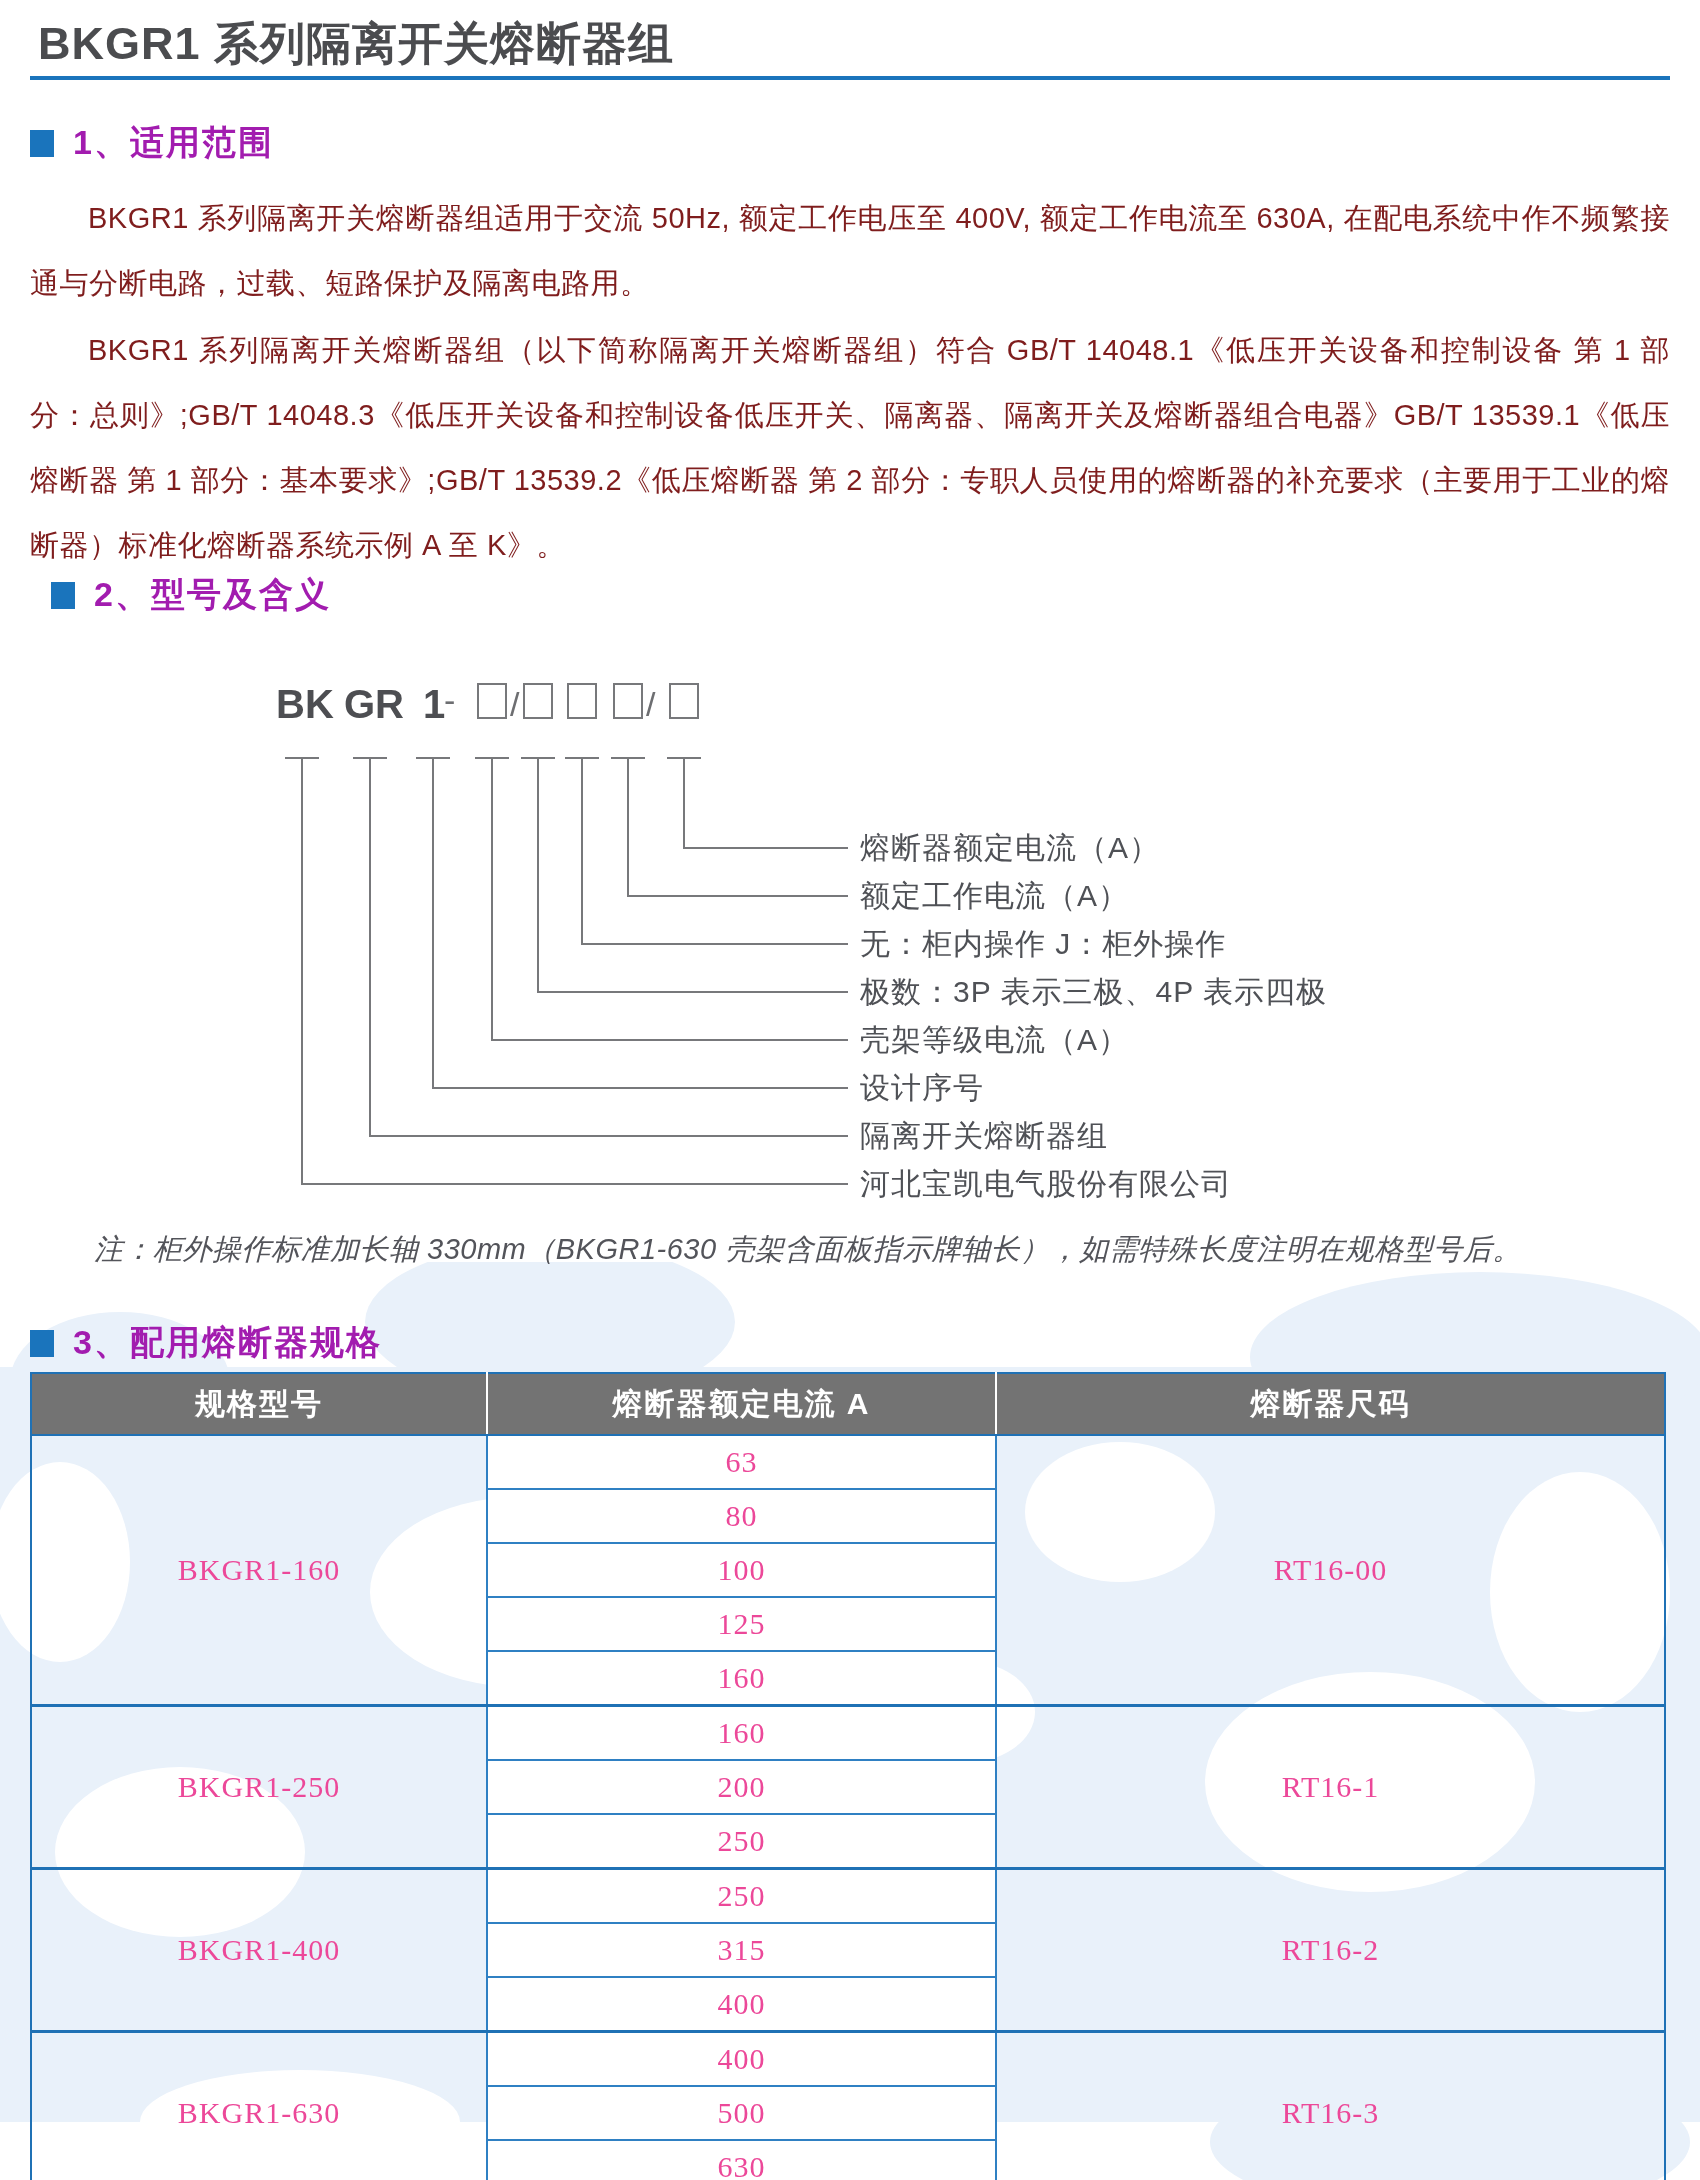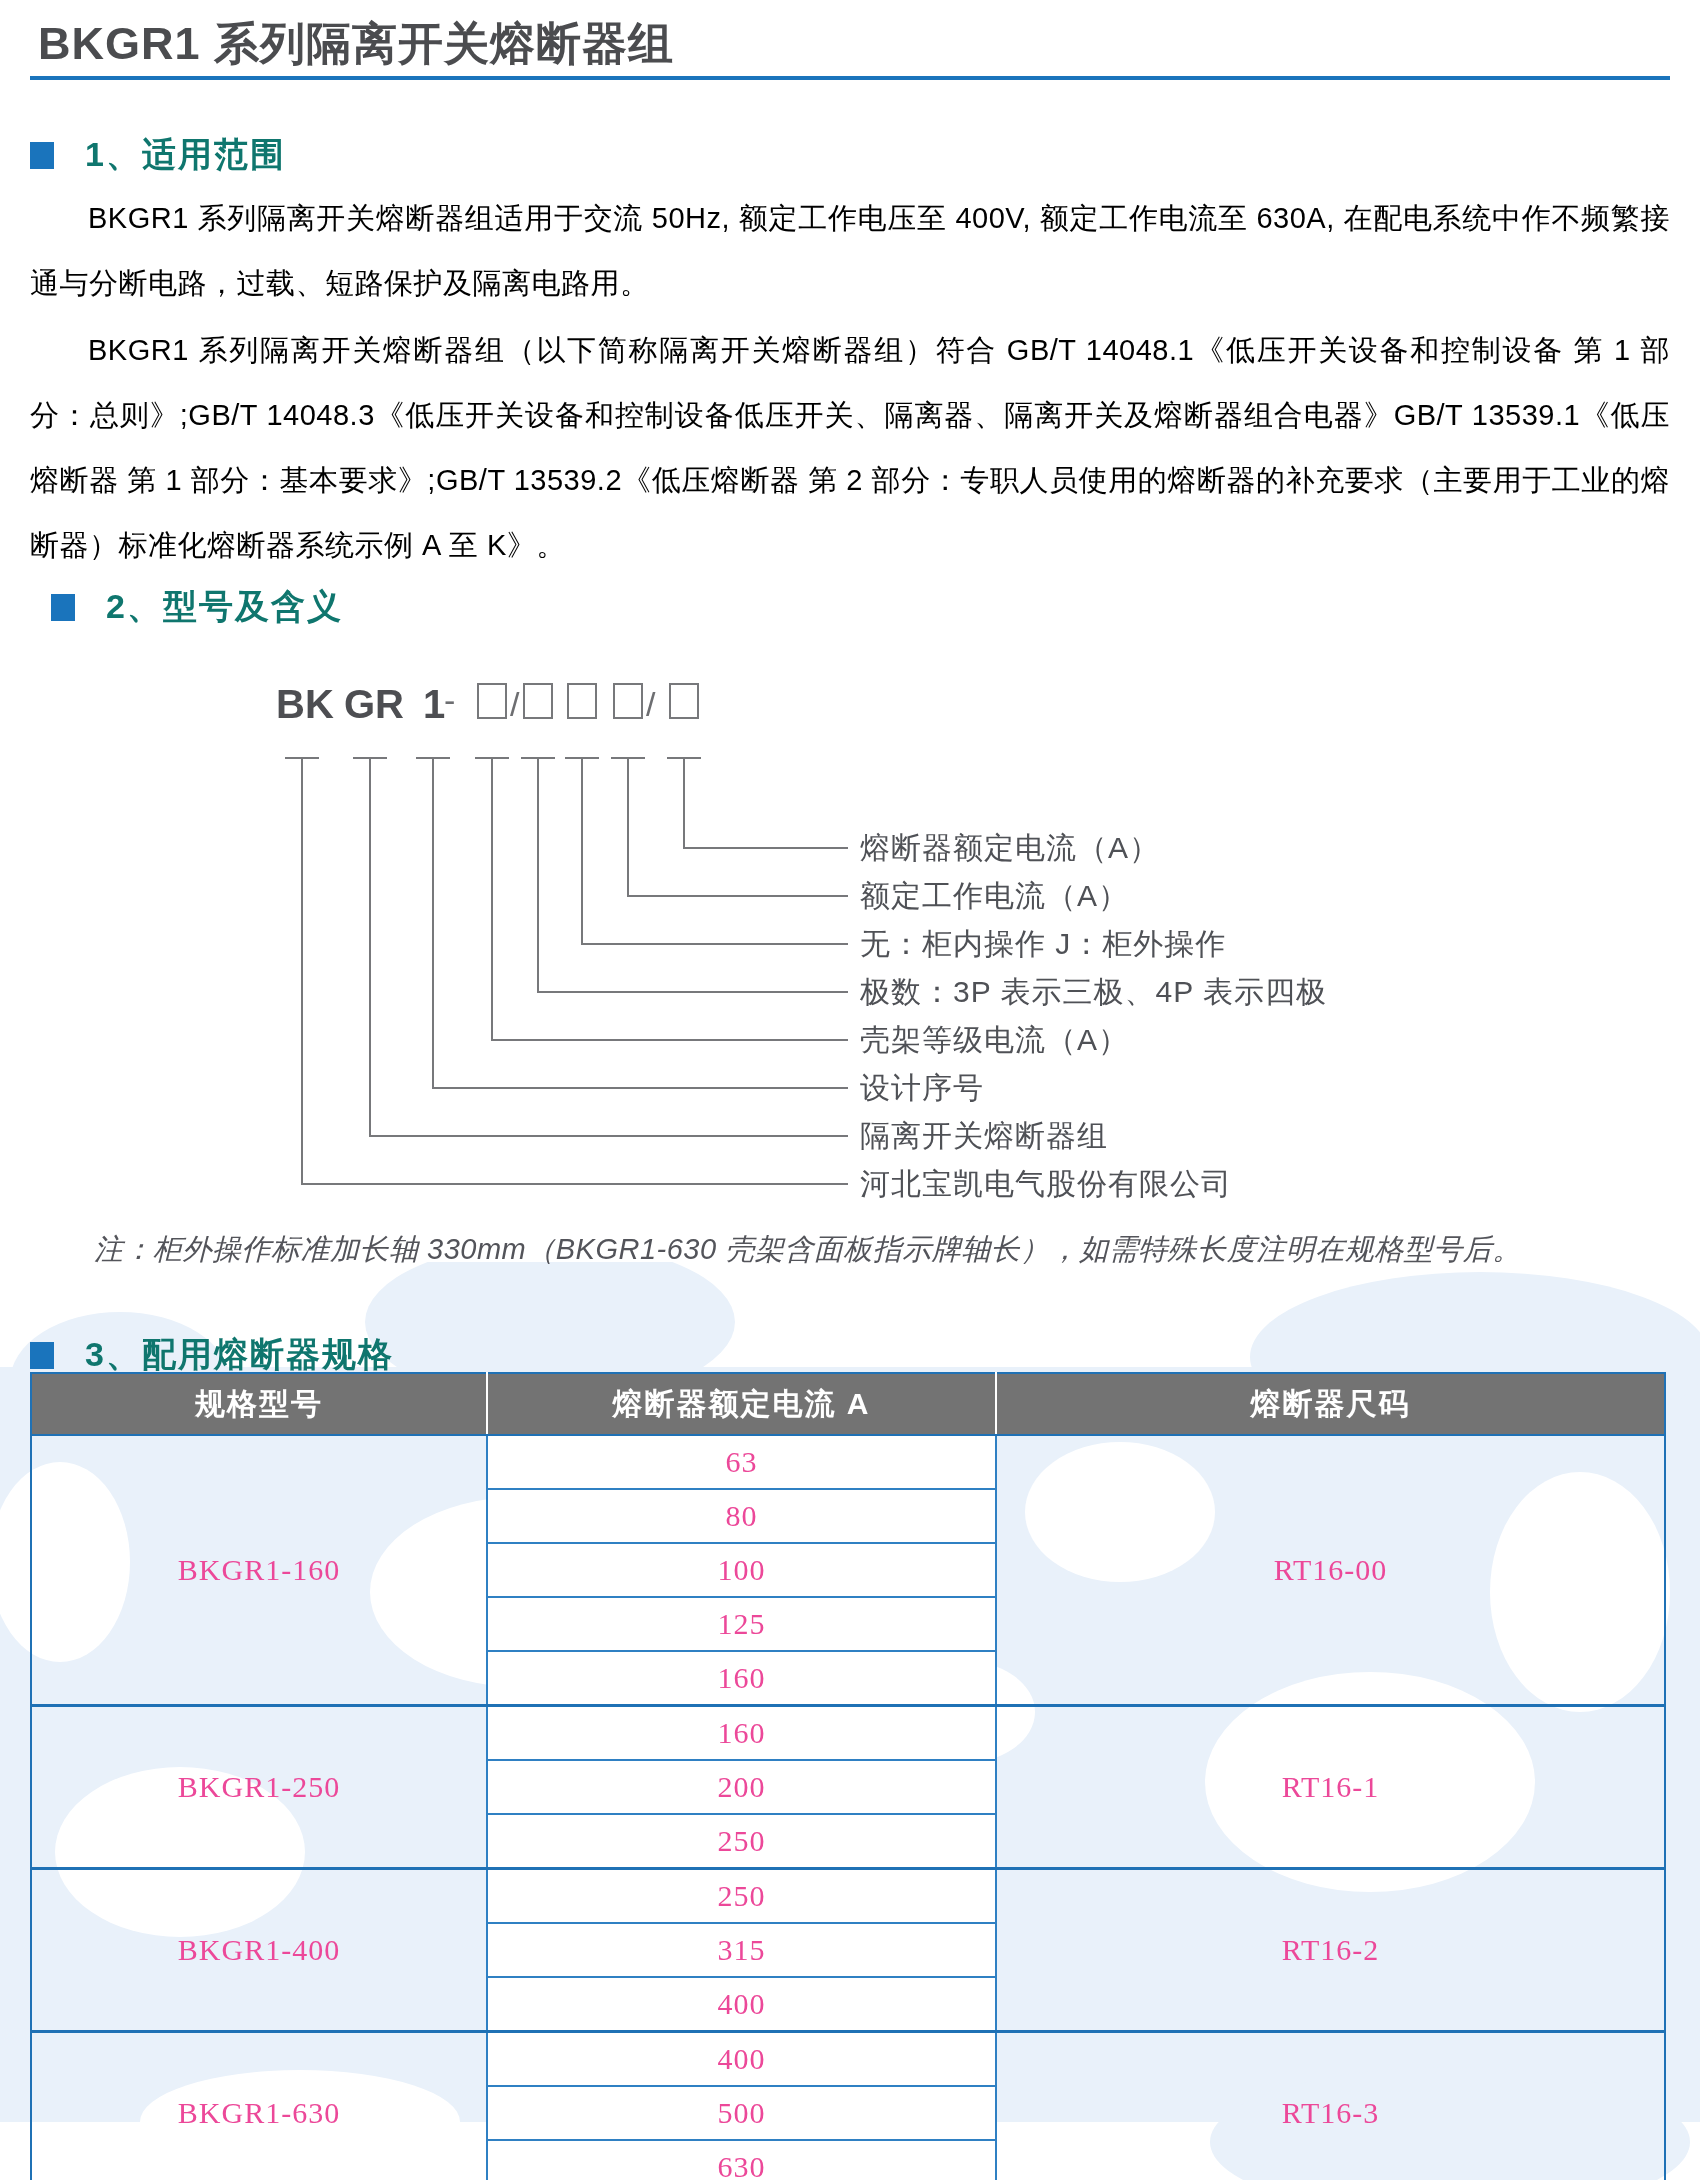--- a/index.html
+++ b/index.html
@@ -15,26 +15,26 @@
   
   .doc-title {
     left:30px; top:6px; width:1640px; margin:8px;
     font-size:45px; font-weight:bold; color:#4b4c4f; letter-spacing:1px; z-index:2;
   }
   .title-rule { left:30px; top:76px; width:1640px; height:4px; background:#1a74bc; z-index:2; }
 
   
   .sec-head { display:flex; align-items:center; gap:15px; z-index:2; }
   .sec-bullet { width:24px; height:27px; background:#1a74bc; flex:0 0 auto; }
-  .sec-head h2 { margin:16px; font-size:34px; font-weight:bold; color:#0f766e; letter-spacing:2px; }
+  .sec-head h2 { margin:4px; font-size:34px; font-weight:bold; color:#a21caf; letter-spacing:2px; }
 
   
   .para {
     left:30px; width:1640px; margin:0; z-index:2;
-    font-size:29px; line-height:65px; color:#000000;
+    font-size:29px; line-height:65px; color:#7f1d1d;
     text-align:justify; text-indent:2em; letter-spacing:0.5px;
   }
   .note {
     left:30px; top:1228px; width:1640px; margin:0; padding-left:64px; box-sizing:border-box;
     font-size:29px; line-height:42px; color:#53545a; letter-spacing:0.5px; z-index:2;font-style:italic;
   }
 
   
   .diagram { left:30px; top:672px; z-index:2; }
   .diagram line, .diagram polyline { stroke:#77787b; stroke-width:2; fill:none; }

